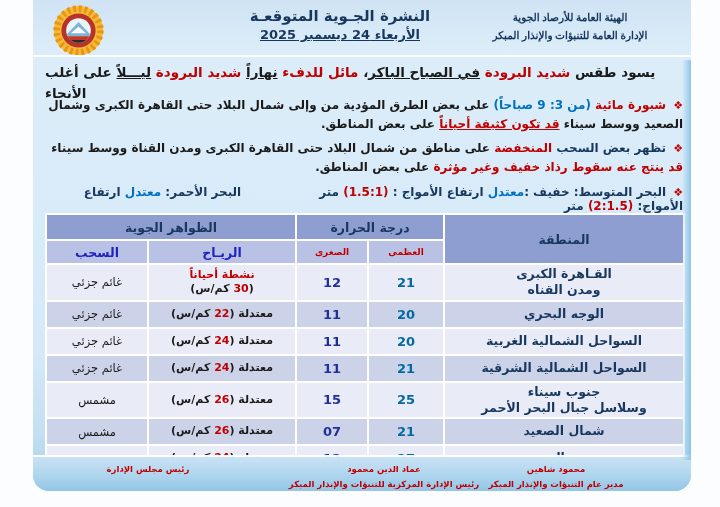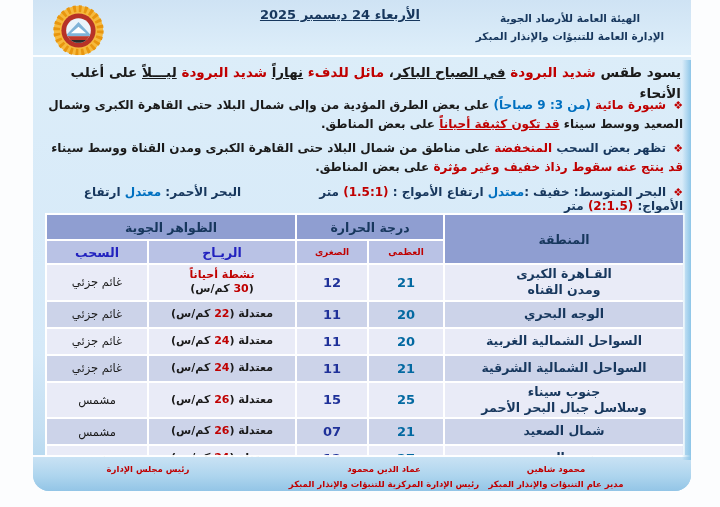--- a/index.html
+++ b/index.html
@@ -11,26 +11,26 @@
     position:absolute;left:33px;top:0;width:658px;height:491px;
     background:linear-gradient(180deg,#cfe3f4 0%,#dcedf9 10%,#d5e9f8 72%,#c4dff2 88%,#a7d1ec 100%);
     border-radius:0 0 16px 16px;overflow:hidden;
   }
   .edge-strip{position:absolute;right:0;top:60px;height:400px;width:9px;
     background:linear-gradient(90deg,rgba(140,200,235,0),#8ec6e8);}
   .header-sep{position:absolute;top:55px;left:0;width:100%;height:2px;background:rgba(255,255,255,.9);}
   .footer-sep{position:absolute;top:455px;left:0;width:100%;height:2px;background:rgba(255,255,255,.95);}
 
   .org{position:absolute;left:417px;top:9px;width:240px;direction:rtl;text-align:center;
-    color:#17375d;font-weight:bold;font-size:10.5px;line-height:1.75;}
+    color:#17375d;font-weight:bold;font-size:10.5px;line-height:1.75;font-family:Liberation Serif, serif;}
   .title-block{position:absolute;left:197px;top:6px;width:220px;direction:rtl;text-align:center;color:#17375d;}
   .title-block .t1{font-size:15px;font-weight:bold;line-height:1.35;}
   .title-block .t2{font-size:13px;font-weight:bold;text-decoration:underline;line-height:1.4;}
   .logo{position:absolute;left:17px;top:2px;width:57px;height:57px;}
-  .summary{position:absolute;left:12px;top:62px;width:636px;direction:rtl;text-align:right;
+  .summary{position:absolute;left:12px;top:62px;width:636px;direction:rtl;text-align:left;
     font-size:13.5px;font-weight:bold;line-height:1.55;}
   .bullet{position:absolute;right:8px;left:14px;direction:rtl;text-align:right;
     font-size:12px;font-weight:bold;line-height:1.58;}
   .bullet .marker,.sea .marker{color:#c00000;font-size:11px;margin-left:7px;}
   .b1{top:96px;}
   .b2{top:139px;}
   .sea{position:absolute;right:8px;left:14px;top:185px;direction:rtl;text-align:right;
     font-size:12px;font-weight:bold;}
   .sea .gap{display:inline-block;width:78px;}
 
@@ -84,20 +84,21 @@
           <path d="M22,33 L30,26 L38,33 Z" fill="#ffffff"></path>
           <rect x="15" y="36" width="30" height="4" fill="#c0392b"></rect>
           <rect x="15" y="40" width="30" height="4" fill="#2b2b2b"></rect>
         </g>
       </svg>
       <div class="org">
         <div>الهيئة العامة للأرصاد الجوية</div>
         <div>الإدارة العامة للتنبؤات والإنذار المبكر</div>
       </div>
       <div class="title-block">
+        <div class="t1">النشرة الجـوية المتوقعـة</div>
         <div class="t2">الأربعاء 24 ديسمبر 2025</div>
       </div>
     </div>
     <div class="header-sep"></div>
 
     <div class="summary"><span class="c-k">يسود طقس </span><span class="c-r">شديد البرودة</span><span class="c-k"> </span><span class="c-ku">في الصباح الباكر</span><span class="c-k">، </span><span class="c-r">مائل للدفء</span><span class="c-k"> </span><span class="c-ku">نهاراً</span><span class="c-k"> </span><span class="c-r">شديد البرودة</span><span class="c-k"> </span><span class="c-ku">ليـــلاً</span><span class="c-k"> على أغلب الأنحاء</span></div>
 
     <div class="bullet b1">
       <span class="marker">❖</span><span><span class="c-r">شبورة مائية </span><span class="c-b">(من 3: 9 صباحاً)</span><span class="c-k"> على بعض الطرق المؤدية من وإلى شمال البلاد حتى القاهرة الكبرى وشمال الصعيد ووسط سيناء </span><span class="c-ru">قد تكون كثيفة أحياناً</span><span class="c-k"> على بعض المناطق.</span></span>
     </div>

